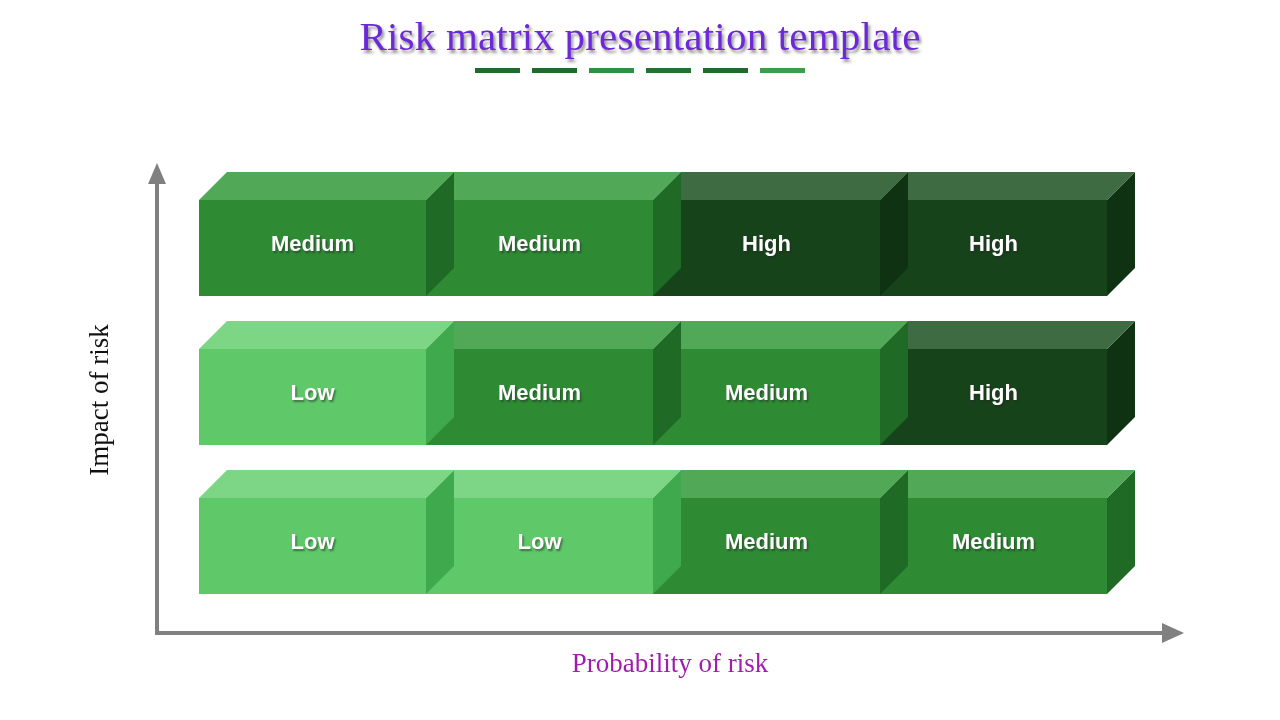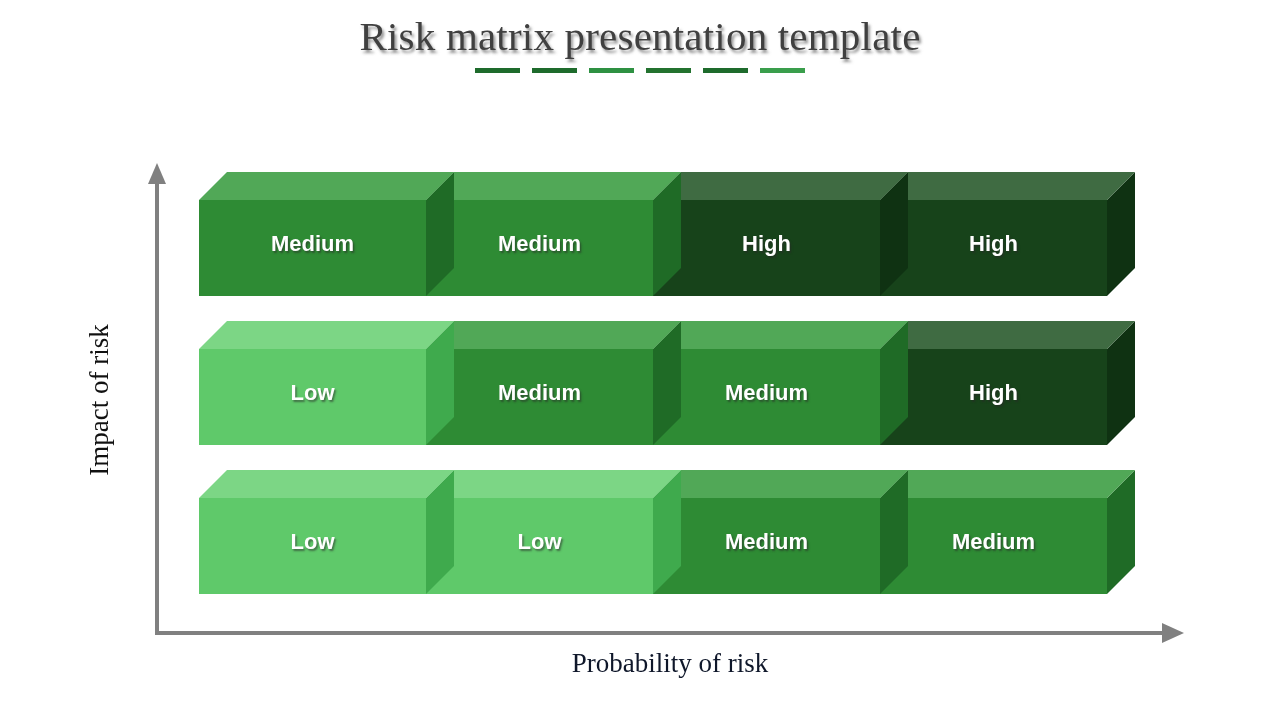--- a/index.html
+++ b/index.html
@@ -22,21 +22,21 @@
     top: 0;
     width: 1280px;
     text-align: center;
   }
   #page-title {
     margin: 0;
     padding-top: 12px;
     font-size: 41px;
     font-weight: normal;
     letter-spacing: 0.2px;
-    color: #404040;
+    color: #6d28d9;
     text-shadow: 2px 3px 3px rgba(110,110,110,0.75);
     font-family: "Liberation Serif", "DejaVu Serif", serif;
   }
   #title-dashes {
     position: absolute;
     left: 0;
     top: 68px;
     width: 1280px;
     display: flex;
     justify-content: center;
@@ -89,21 +89,21 @@
     color: #111111;
     font-family: "Liberation Serif", "DejaVu Serif", serif;
   }
   #axis-x-label {
     position: absolute;
     left: 420px;
     top: 648px;
     width: 500px;
     text-align: center;
     font-size: 27px;
-    color: #0f172a;
+    color: #a21caf;
     font-family: "Liberation Serif", "DejaVu Serif", serif;
   }
 </style>
 </head>
 <body>
 
 <div id="title-block">
   <h1 id="page-title">Risk matrix presentation template</h1>
 </div>
 <div id="title-dashes">

